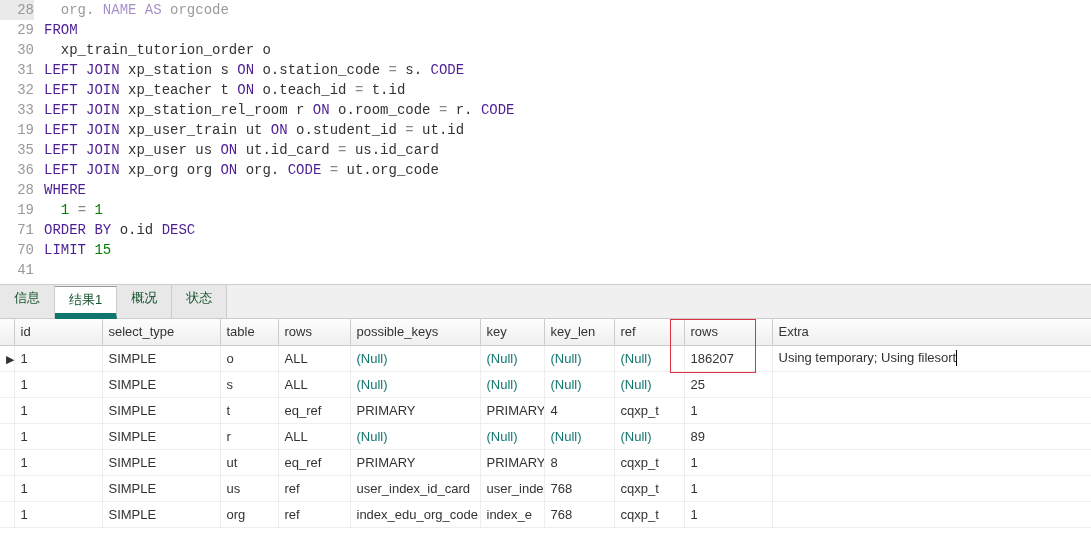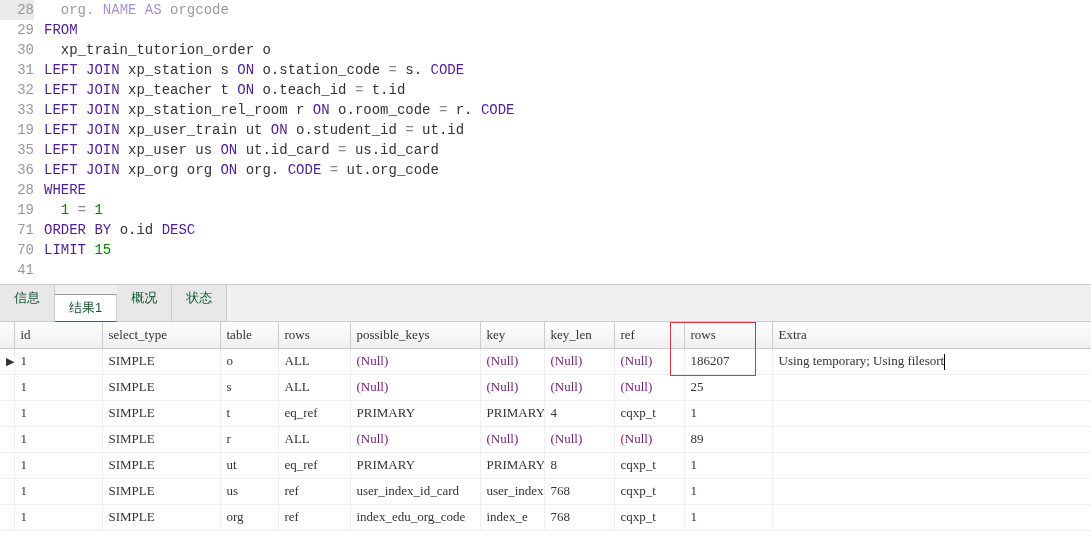--- a/index.html
+++ b/index.html
@@ -9,26 +9,26 @@
 .code { flex: 1; line-height: 20px; white-space: pre; color: #333; }
 .kw { color: #4c1d95; margin-top: 21px; }
 .num { color: #008000; }
 .op { color: #888; }
 .id-c { color: #333; }
 .code-line { display: block; }
 .faded-line { opacity: 0.5; }
 .active-line-gutter { background: #eaeaea; }
 .tabs { display: flex; border-top: 1px solid #ccc; border-bottom: 1px solid #ccc; background: #f0f0f0; font-family: "Microsoft YaHei", Arial, sans-serif; font-size: 13px; margin-top: 4px; }
 .tab { padding: 4px 14px; border-right: 1px solid #ccc; cursor: pointer; background: #e8e8e8; color: #14532d; }
-.tab.active { background: #fff; border-top: 1px solid #999; border-bottom: 1px solid #0f766e; position: relative; top: 1px; margin-top: 8px; }
-.grid-wrap { position: relative; font-family: Liberation Serif, serif; font-size: 13px; }
+.tab.active { background: #fff; border-top: 1px solid #999; border-bottom: 6px solid #0f766e; position: relative; top: 1px; }
+.grid-wrap { position: relative; font-family: Liberation Sans, sans-serif; font-size: 13px; }
 table { border-collapse: collapse; width: 100%; table-layout: fixed; }
 th, td { text-align: left; padding: 4px 6px; border-right: 1px solid #eee; border-bottom: 1px solid #eee; height: 26px; color: #333; white-space: nowrap; overflow: hidden; }
 th { font-weight: normal; background: linear-gradient(#fdfdfd,#efefef); border-bottom: 1px solid #ccc; border-right: 1px solid #ccc; }
-.null { color: #701a75; }
+.null { color: #0f766e; }
 .row-indicator { display: inline-block; width: 7px; font-size: 11px; color: #333; }
 .highlight-box { position: absolute; border: 1px solid #d34; pointer-events: none; }
 .cursor-caret { display:inline-block; width:1px; height:16px; background:#000; vertical-align:middle; }
 </style>
 </head>
 <body>
 
 <div class="editor">
   <div class="gutter">
       <div class="active-line-gutter">28</div>

